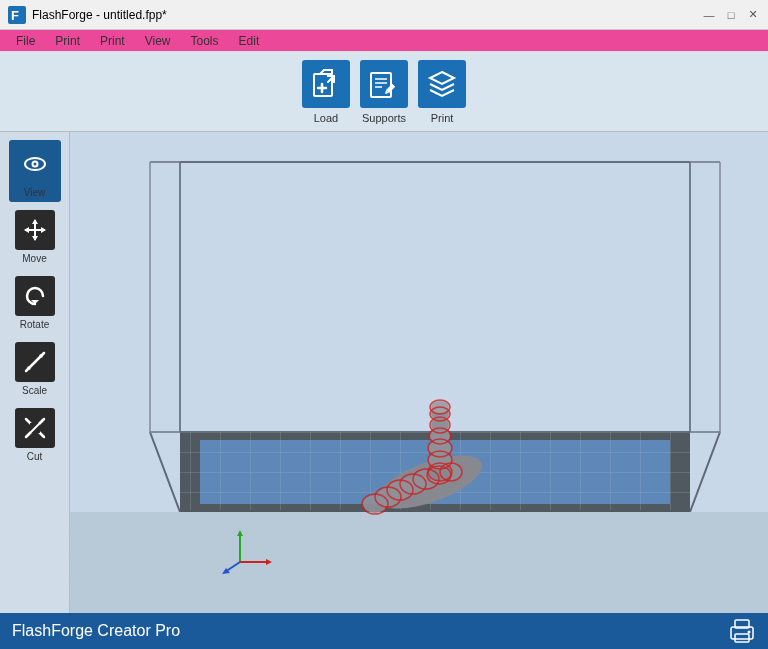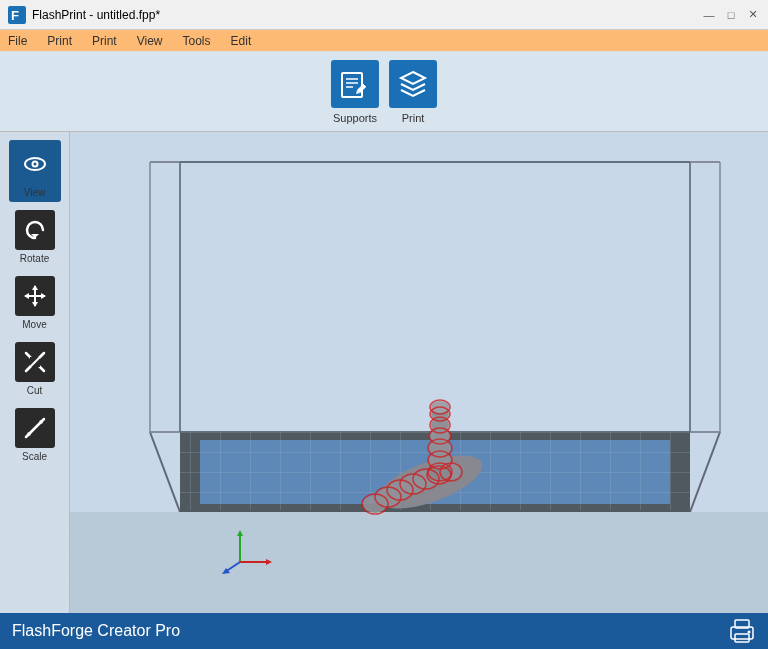--- a/index.html
+++ b/index.html
@@ -45,24 +45,24 @@
       justify-content: center;
       font-size: 11px;
       color: #555;
       cursor: pointer;
     }
 
     
     #menu-bar {
       width: 100%;
       height: 22px;
-      background: #fdba74;
-      display: flex;
-      align-items: center;
-      padding: 0 0;
+      background: #ec4899;
+      display: flex;
+      align-items: center;
+      padding: 0 8px;
       border-bottom: 1px solid #ddd;
       gap: 4px;
     }
     .menu-item {
       padding: 2px 8px;
       font-size: 12px;
       color: #333;
       cursor: pointer;
     }
 
@@ -194,40 +194,53 @@
 </head>
 <body>
 
 <div id="title-bar">
   <div id="title-bar-left">
 
     <svg id="app-icon" viewBox="0 0 18 18">
       <rect width="18" height="18" rx="2" fill="#1a6fb5"></rect>
       <text x="3" y="14" font-size="13" font-weight="bold" fill="white" font-family="Arial">F</text>
     </svg>
-    <span>FlashPrint - untitled.fpp*</span>
+    <span>FlashForge - untitled.fpp*</span>
   </div>
   <div id="window-controls">
     <span class="win-btn">—</span>
     <span class="win-btn">□</span>
     <span class="win-btn">✕</span>
   </div>
 </div>
 
 <div id="menu-bar">
   <span class="menu-item">File</span>
   <span class="menu-item">Print</span>
   <span class="menu-item">Print</span>
   <span class="menu-item">View</span>
   <span class="menu-item">Tools</span>
   <span class="menu-item">Edit</span>
 </div>
 
 <div id="toolbar">
 
+  <div class="tool-btn">
+    <div class="tool-btn-icon">
+      <svg width="32" height="32" viewBox="0 0 32 32" fill="none">
+        <rect x="4" y="6" width="18" height="22" rx="1" stroke="white" stroke-width="2" fill="none"></rect>
+        <path d="M4 6 L10 6 L14 2 L22 2 L22 6" stroke="white" stroke-width="2" fill="none"></path>
+        <path d="M8 20 L16 20 M12 16 L12 24" stroke="white" stroke-width="2.5" stroke-linecap="round"></path>
+
+        <path d="M17 8 L24 8 L24 15" stroke="white" stroke-width="2" fill="none"></path>
+        <path d="M24 8 L18 14" stroke="white" stroke-width="2" stroke-linecap="round"></path>
+      </svg>
+    </div>
+    <span class="tool-btn-label">Load</span>
+  </div>
 
   <div class="tool-btn">
     <div class="tool-btn-icon">
       <svg width="32" height="32" viewBox="0 0 32 32" fill="none">
 
         <rect x="3" y="5" width="20" height="24" rx="1" stroke="white" stroke-width="2" fill="none"></rect>
 
         <line x1="7" y1="11" x2="19" y2="11" stroke="white" stroke-width="1.5"></line>
         <line x1="7" y1="15" x2="19" y2="15" stroke="white" stroke-width="1.5"></line>
         <line x1="7" y1="19" x2="14" y2="19" stroke="white" stroke-width="1.5"></line>
@@ -260,31 +273,20 @@
     <div class="sidebar-btn active">
       <div class="sidebar-icon">
         <svg width="28" height="28" viewBox="0 0 28 28" fill="none">
 
           <ellipse cx="14" cy="14" rx="10" ry="6" stroke="white" stroke-width="2"></ellipse>
           <circle cx="14" cy="14" r="3.5" fill="white"></circle>
           <circle cx="14" cy="14" r="1.5" fill="#1a5a90"></circle>
         </svg>
       </div>
       <span class="sidebar-label">View</span>
-    </div>
-
-    <div class="sidebar-btn">
-      <div class="sidebar-icon">
-        <svg width="28" height="28" viewBox="0 0 28 28" fill="none">
-
-          <path d="M22 14 A8 8 0 1 0 14 22" stroke="white" stroke-width="2.5" fill="none" stroke-linecap="round"></path>
-          <polygon points="14,22 10,18 18,18" fill="white"></polygon>
-        </svg>
-      </div>
-      <span class="sidebar-label">Rotate</span>
     </div>
 
     <div class="sidebar-btn">
       <div class="sidebar-icon">
         <svg width="28" height="28" viewBox="0 0 28 28" fill="none">
 
           <line x1="14" y1="4" x2="14" y2="24" stroke="white" stroke-width="2"></line>
           <line x1="4" y1="14" x2="24" y2="14" stroke="white" stroke-width="2"></line>
           <polygon points="14,3 11,8 17,8" fill="white"></polygon>
           <polygon points="14,25 11,20 17,20" fill="white"></polygon>
@@ -292,40 +294,51 @@
           <polygon points="25,14 20,11 20,17" fill="white"></polygon>
         </svg>
       </div>
       <span class="sidebar-label">Move</span>
     </div>
 
     <div class="sidebar-btn">
       <div class="sidebar-icon">
         <svg width="28" height="28" viewBox="0 0 28 28" fill="none">
 
-          <line x1="5" y1="5" x2="23" y2="23" stroke="white" stroke-width="2.5" stroke-linecap="round"></line>
-          <line x1="5" y1="23" x2="23" y2="5" stroke="white" stroke-width="2.5" stroke-linecap="round"></line>
-          <rect x="9" y="9" width="10" height="10" fill="#2a2a2a"></rect>
-
-          <line x1="6" y1="22" x2="22" y2="6" stroke="white" stroke-width="2" stroke-linecap="round"></line>
+          <path d="M22 14 A8 8 0 1 0 14 22" stroke="white" stroke-width="2.5" fill="none" stroke-linecap="round"></path>
+          <polygon points="14,22 10,18 18,18" fill="white"></polygon>
         </svg>
       </div>
-      <span class="sidebar-label">Cut</span>
+      <span class="sidebar-label">Rotate</span>
     </div>
 
     <div class="sidebar-btn">
       <div class="sidebar-icon">
         <svg width="28" height="28" viewBox="0 0 28 28" fill="none">
 
           <line x1="5" y1="23" x2="23" y2="5" stroke="white" stroke-width="2.5" stroke-linecap="round"></line>
           <polygon points="23,5 18,7 21,10" fill="white"></polygon>
           <polygon points="5,23 10,21 7,18" fill="white"></polygon>
         </svg>
       </div>
       <span class="sidebar-label">Scale</span>
+    </div>
+
+    <div class="sidebar-btn">
+      <div class="sidebar-icon">
+        <svg width="28" height="28" viewBox="0 0 28 28" fill="none">
+
+          <line x1="5" y1="5" x2="23" y2="23" stroke="white" stroke-width="2.5" stroke-linecap="round"></line>
+          <line x1="5" y1="23" x2="23" y2="5" stroke="white" stroke-width="2.5" stroke-linecap="round"></line>
+          <rect x="9" y="9" width="10" height="10" fill="#2a2a2a"></rect>
+
+          <line x1="6" y1="22" x2="22" y2="6" stroke="white" stroke-width="2" stroke-linecap="round"></line>
+        </svg>
+      </div>
+      <span class="sidebar-label">Cut</span>
     </div>
 
   </div>
 
   <div id="viewport">
     <svg id="viewport-svg" viewBox="0 0 698 481" xmlns="http://www.w3.org/2000/svg">
 
       <rect width="698" height="481" fill="#c8d8e8"></rect>
 
       <line x1="80" y1="30" x2="650" y2="30" stroke="#808898" stroke-width="1.5"></line>

